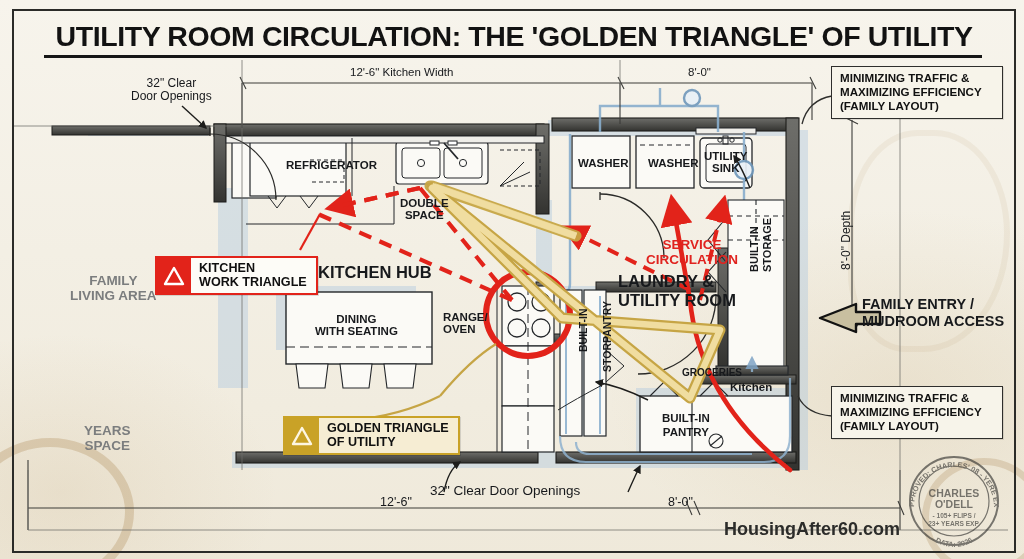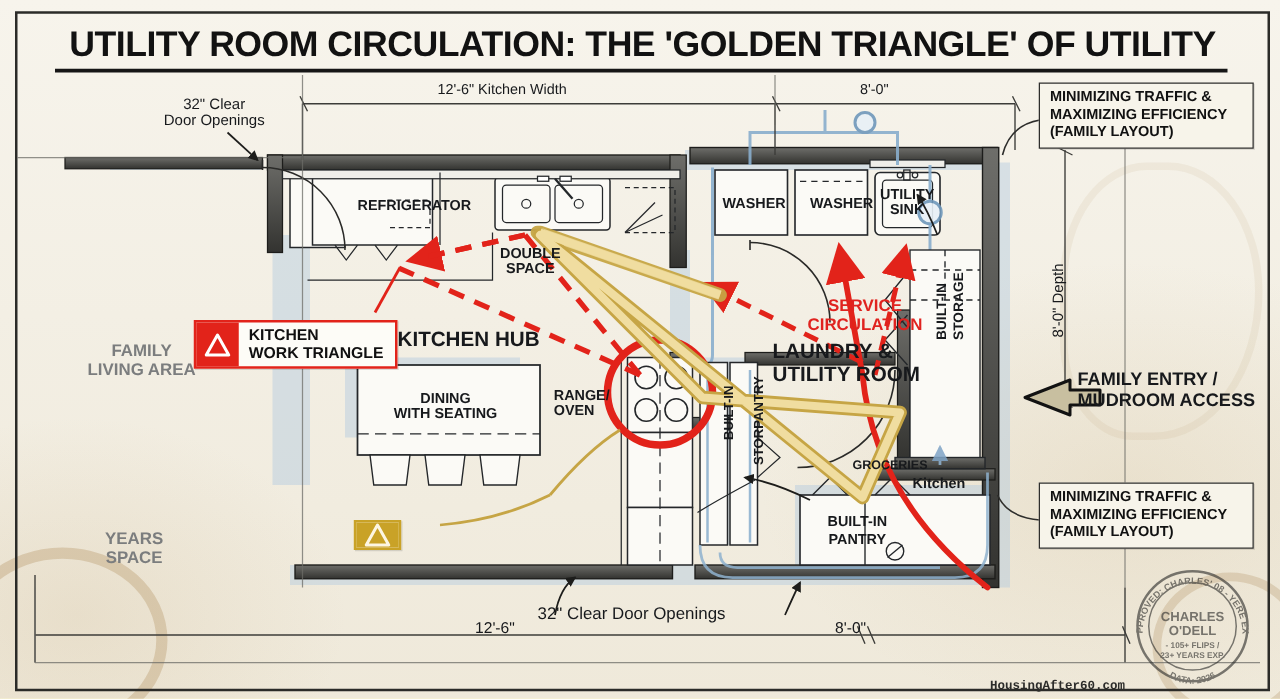--- a/index.html
+++ b/index.html
@@ -61,21 +61,21 @@
   .chip.gold .lbl{background:#f6edd3;}
 
   
   .note{
     position:absolute;background:#f7f4ea;border:1.6px solid #2e2e2c;
     padding:4px 7px 5px 8px;font-size:11.6px;font-weight:bold;color:#111;
     line-height:1.22;white-space:pre;box-shadow:1px 1px 0 rgba(0,0,0,.10);
   }
 
   
-  .brand{position:absolute;right:124px;bottom:4px;font-size:10px;font-weight:bold;color:#2c2c2a;font-family:Liberation Mono, monospace;}
+  .brand{position:absolute;right:124px;bottom:19px;font-size:18px;font-weight:bold;color:#2c2c2a;}
 
   
   .stamp{position:absolute;right:18px;bottom:8px;width:104px;height:100px;opacity:.62;}
 </style>
 </head>
 <body>
 
 <div id="stage">
   <div class="paper-grad"></div>
   <div class="coffee c1"></div>
@@ -404,20 +404,22 @@
     <span class="lbl">KITCHEN
 WORK TRIANGLE</span>
   </div>
 
   <div class="chip gold" style="left:283px;top:416px;">
     <span class="swatch">
       <svg width="22" height="20" viewBox="0 0 22 20">
           <path d="M11 2 L20 18 H2 Z" fill="none" stroke="#fdf6e2" stroke-width="2.4" stroke-linejoin="round"></path>
         </svg>
     </span>
+    <span class="lbl">GOLDEN TRIANGLE
+OF UTILITY</span>
   </div>
 
   <div class="note" style="left:831px;top:66px;width:155px;">MINIMIZING TRAFFIC &amp;
 MAXIMIZING EFFICIENCY
 (FAMILY LAYOUT)</div>
   <div class="note" style="left:831px;top:386px;width:155px;">MINIMIZING TRAFFIC &amp;
 MAXIMIZING EFFICIENCY
 (FAMILY LAYOUT)</div>
   <div class="ptxt" style="left:862px;top:296px;font-size:14.5px;line-height:1.16;">FAMILY ENTRY /
 MUDROOM ACCESS</div>

